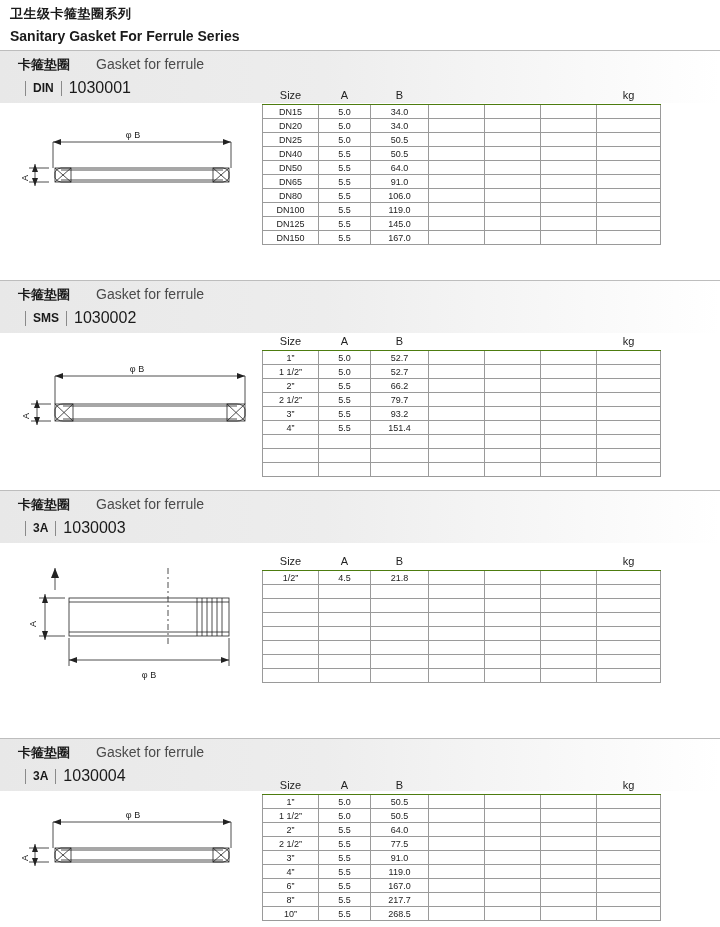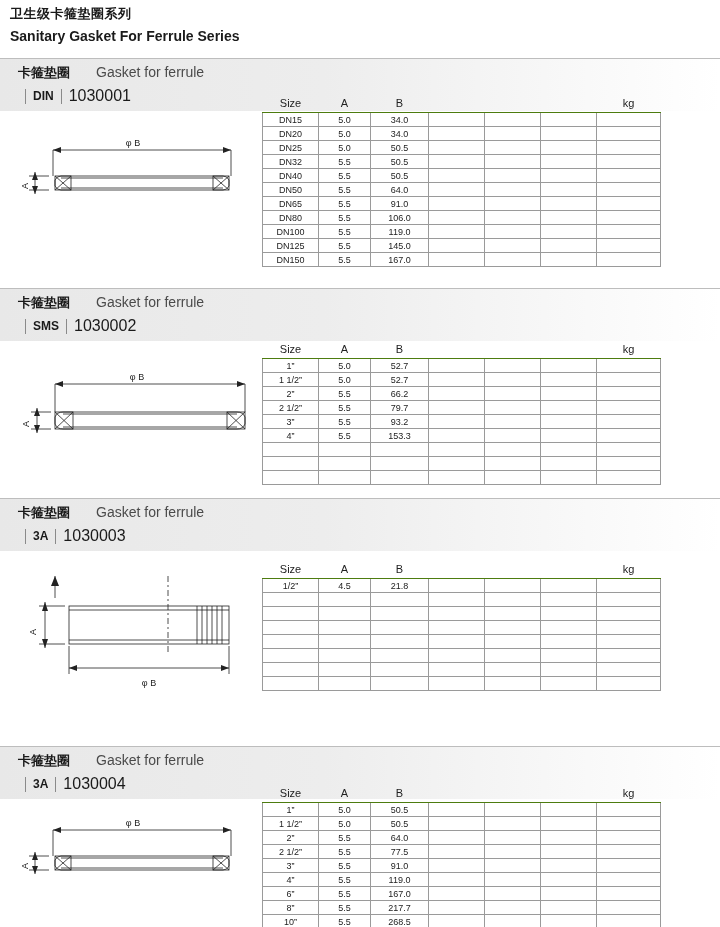--- a/index.html
+++ b/index.html
@@ -16,21 +16,21 @@
   
   .doc-header{padding:6px 0 0 10px;}
   .doc-header .cn{
     font-size:13px;font-weight:bold;letter-spacing:.5px;line-height:16px;
   }
   .doc-header .en{
     font-size:14px;font-weight:bold;line-height:18px;margin-top:5px;
   }
 
   
-  .section{position:relative;margin-top:8px;}
+  .section{position:relative;}
   .sec-title-bar{
     position:relative;
     height:52px;
     background:linear-gradient(to right,#e8e8e8 0%,#ededed 45%,#ffffff 100%);
     border-top:1px solid #bdbdbd;
   }
   .sec-title-cn{
     position:absolute;left:18px;top:5px;
     font-size:13px;font-weight:bold;
   }
@@ -160,29 +160,20 @@
             <td>5.0</td>
             <td>34.0</td>
             <td></td>
             <td></td>
             <td></td>
             <td></td>
           </tr>
         <tr>
             <td>DN25</td>
             <td>5.0</td>
-            <td>50.5</td>
-            <td></td>
-            <td></td>
-            <td></td>
-            <td></td>
-          </tr>
-        <tr>
-            <td>DN32</td>
-            <td>5.5</td>
             <td>50.5</td>
             <td></td>
             <td></td>
             <td></td>
             <td></td>
           </tr>
         <tr>
             <td>DN40</td>
             <td>5.5</td>
             <td>50.5</td>
@@ -343,21 +334,21 @@
             <td>5.5</td>
             <td>93.2</td>
             <td></td>
             <td></td>
             <td></td>
             <td></td>
           </tr>
         <tr>
             <td>4”</td>
             <td>5.5</td>
-            <td>153.3</td>
+            <td>151.4</td>
             <td></td>
             <td></td>
             <td></td>
             <td></td>
           </tr>
         <tr>
             <td></td>
             <td></td>
             <td></td>
             <td></td>

